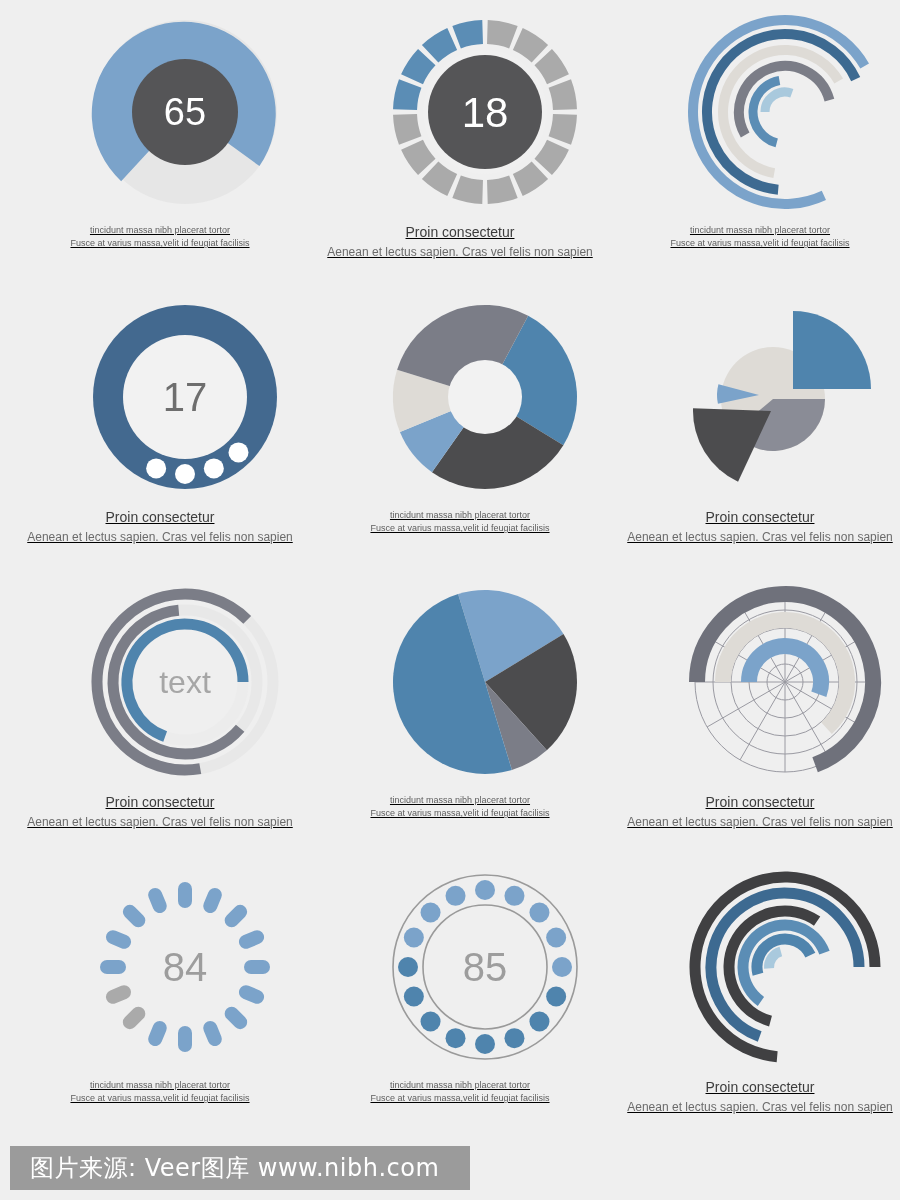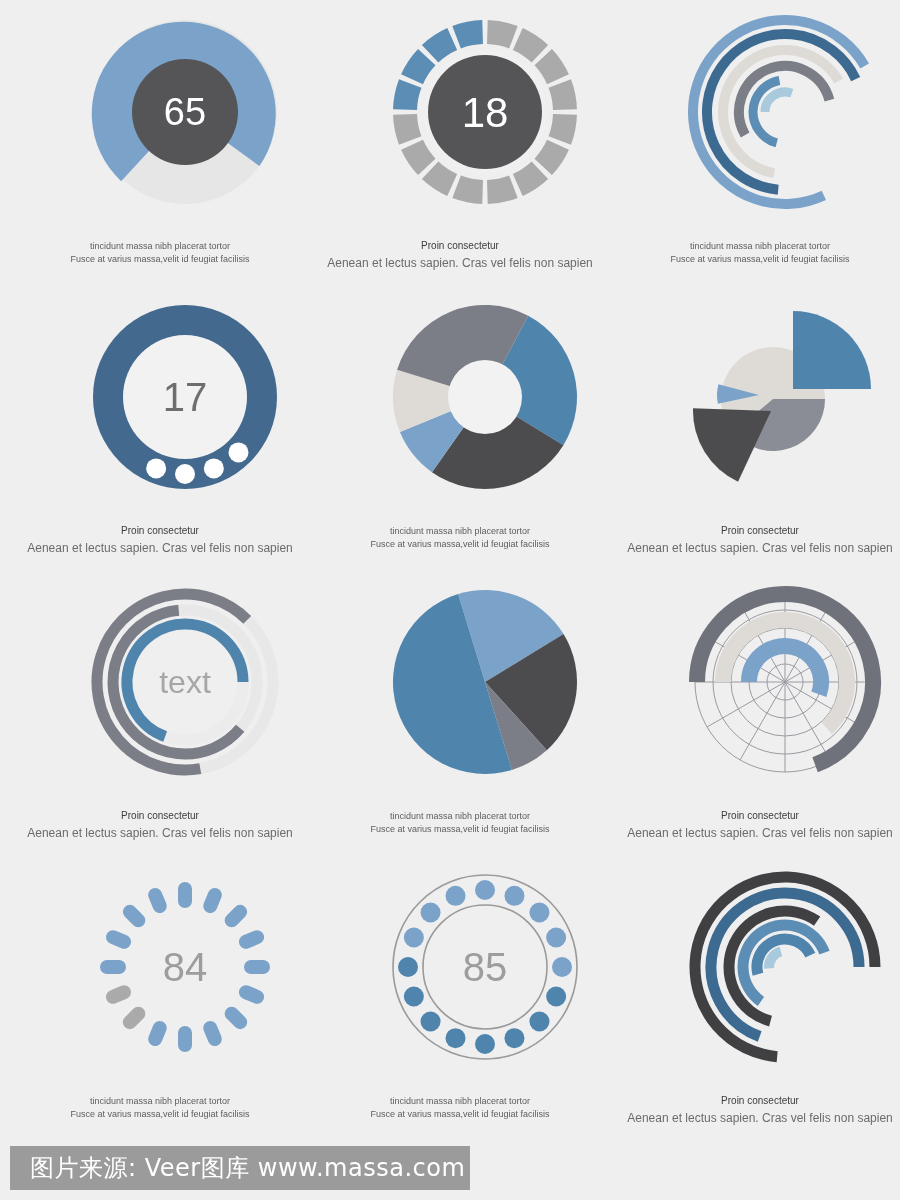--- a/index.html
+++ b/index.html
@@ -33,24 +33,25 @@
     box-sizing: border-box;
   }
   .viz {
     width: 230px;
     height: 210px;
     display: block;
   }
   .caption {
     width: 280px;
     text-align: center;
-    margin-top: 18px;
+    margin-top: 2px;
+    text-decoration: underline;
   }
   .cap-title-big {
-    font-size: 10px;
+    font-size: 14px;
     color: #3d3d3d;
     line-height: 1.25;
   }
   .cap-sub-small {
     font-size: 12px;
     color: #6b6b6b;
     line-height: 1.4;
     margin-top: 2px;
   }
   .cap-line {
@@ -333,14 +334,14 @@
     </svg>
     <div class="caption">
       <div class="cap-title-big">Proin consectetur</div>
       <div class="cap-sub-small">Aenean et lectus sapien. Cras vel felis non sapien</div>
     </div>
   </div>
 
 </div>
 
 <div class="watermark">
-  <span class="watermark-text">图片来源: Veer图库 www.massa.com</span>
+  <span class="watermark-text">图片来源: Veer图库 www.nibh.com</span>
 </div>
 
 </body></html>

